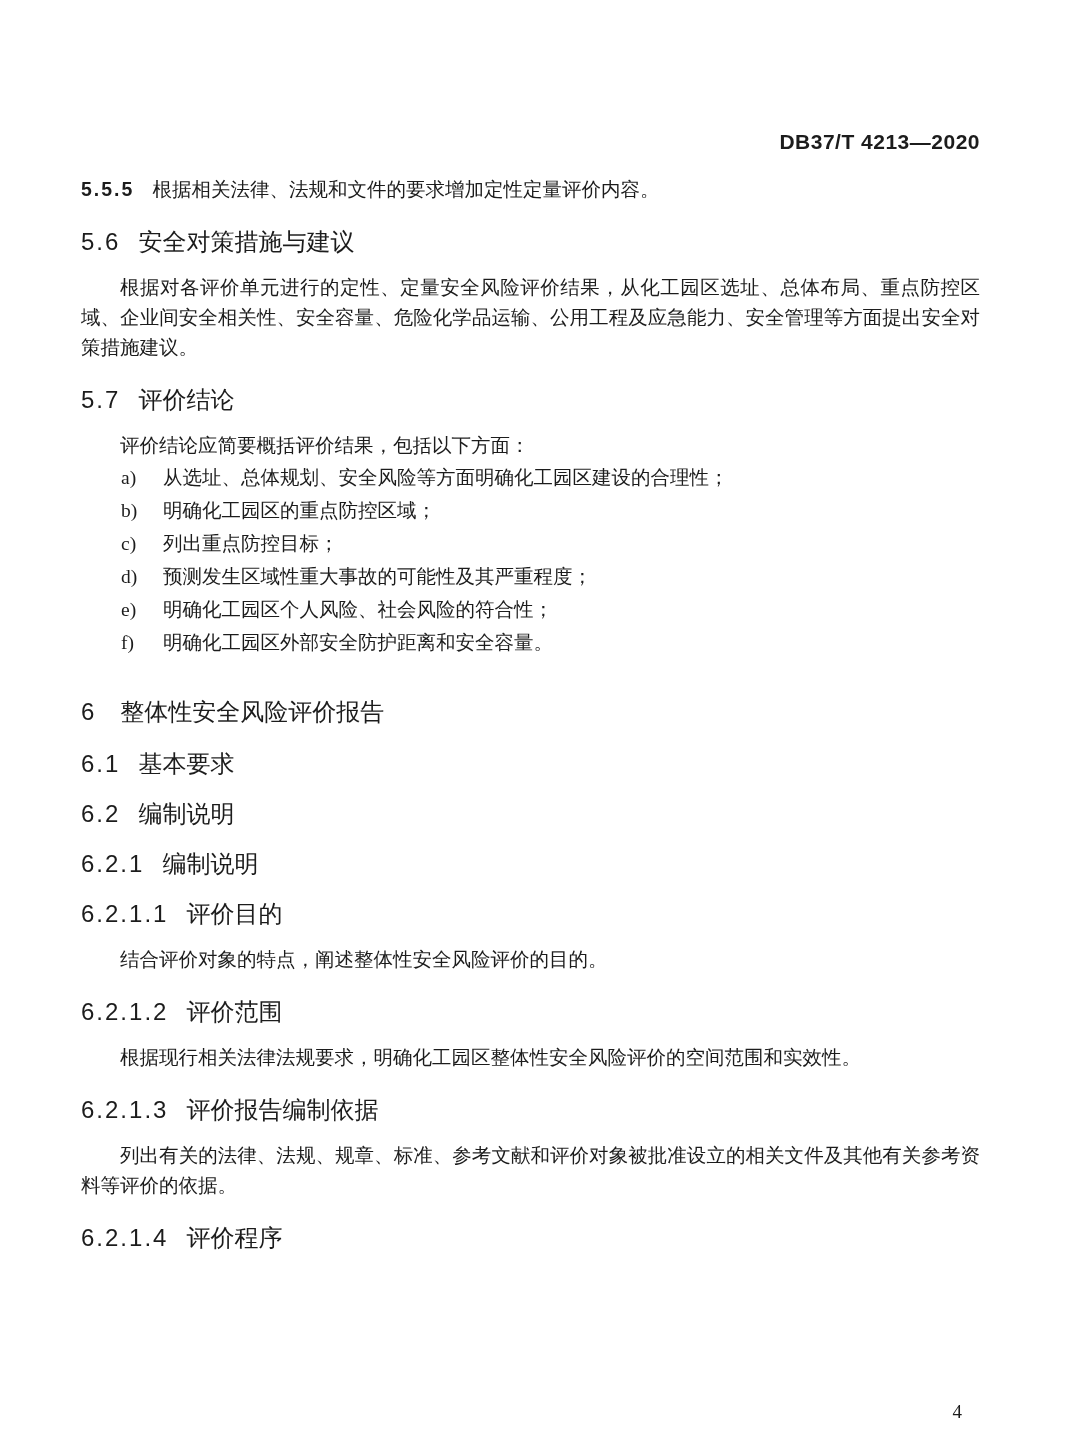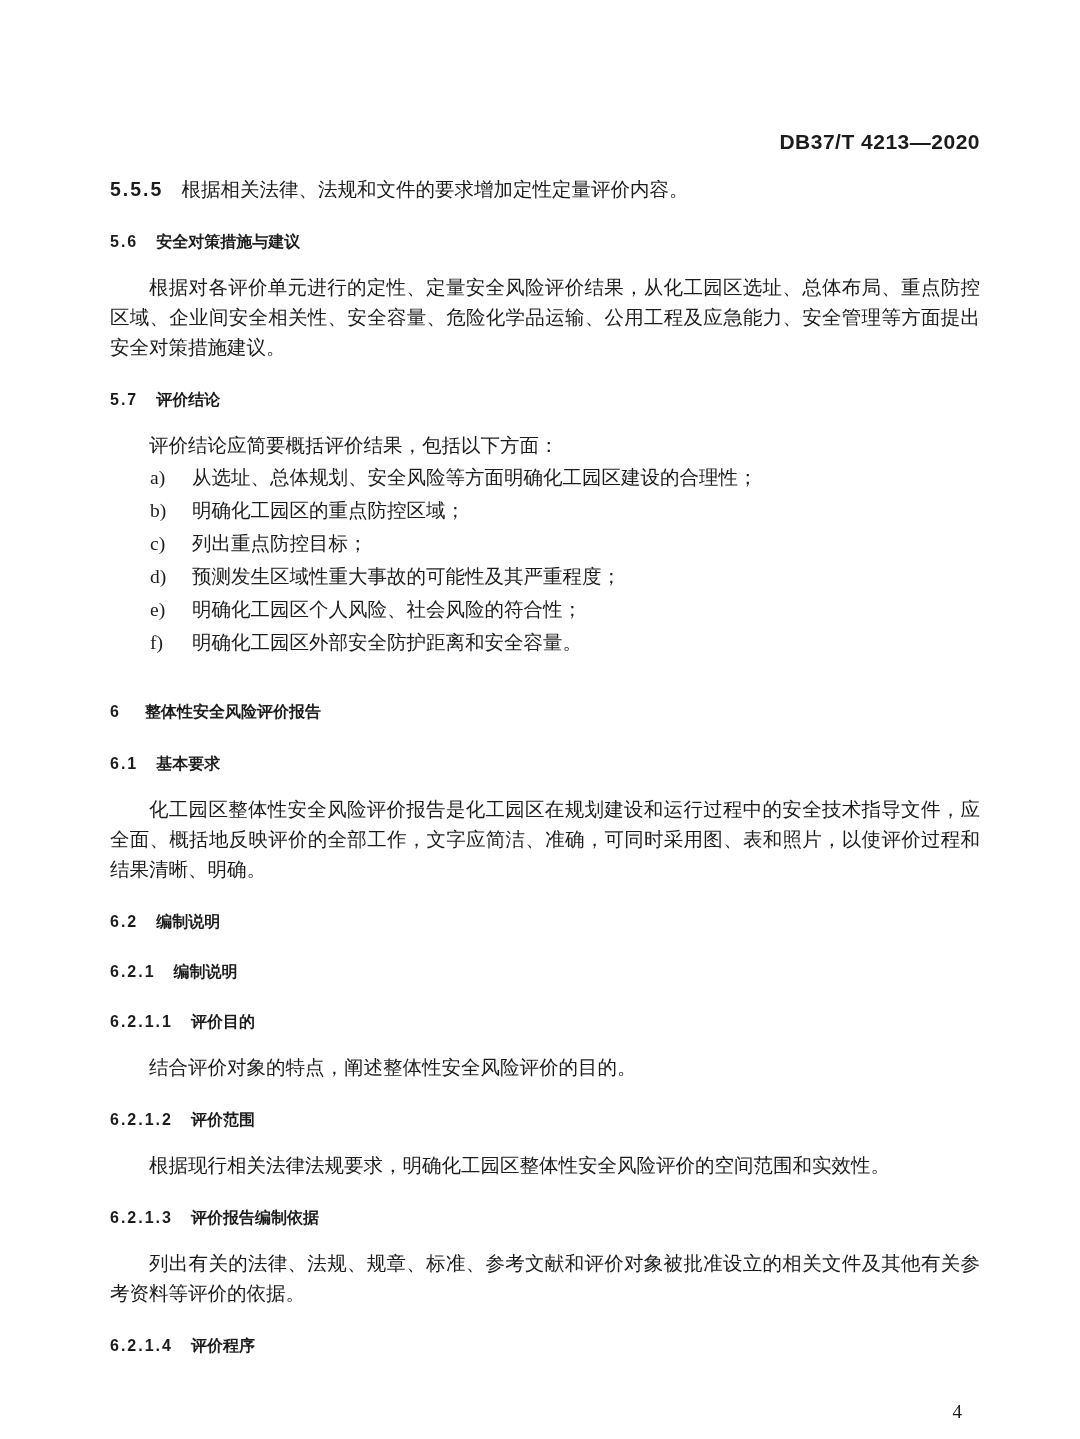--- a/index.html
+++ b/index.html
@@ -8,21 +8,21 @@
     width: 1080px;
     height: 1439px;
     position: relative;
     font-family: "Liberation Serif", serif;
     color: #1c1c1c;
     overflow: hidden;
   }
   .page {
     position: absolute;
     inset: 0;
-    padding: 130px 100px 0 110px;
+    padding: 130px 100px 0 81px;
   }
   .doc-header {
     text-align: right;
     font-family: "Liberation Sans", sans-serif;
     font-weight: 700;
     font-size: 21px;
     letter-spacing: 0.5px;
     margin-bottom: 20px;
   }
   
@@ -34,22 +34,22 @@
   .clause-line .num {
     font-family: "Liberation Sans", sans-serif;
     font-weight: 700;
     letter-spacing: 2px;
     margin-right: 18px;
     margin-top: 14px;
   }
   
   .heading {
     font-family: "Liberation Sans", sans-serif;
-    font-weight: 700;
-    font-size: 16px;
+    font-weight: 400;
+    font-size: 24px;
     line-height: 26px;
     margin: 24px 0 18px 0;
   }
   .heading .num {
     letter-spacing: 2px;
     margin-right: 18px;
   }
   .chapter-heading {
     margin-top: 40px;
     margin-bottom: 26px;
@@ -132,21 +132,20 @@
     </div>
   </div>
 
   <div class="heading chapter-heading">
     <span class="num">6</span><span>整体性安全风险评价报告</span>
   </div>
 
   <div class="heading">
     <span class="num">6.1</span><span>基本要求</span>
   </div>
-  <p class="para">化工园区整体性安全风险评价报告是化工园区在规划建设和运行过程中的安全技术指导文件，应全面、概括地反映评价的全部工作，文字应简洁、准确，可同时采用图、表和照片，以使评价过程和结果清晰、明确。</p>
 
   <div class="heading">
     <span class="num">6.2</span><span>编制说明</span>
   </div>
 
   <div class="heading">
     <span class="num">6.2.1</span><span>编制说明</span>
   </div>
 
   <div class="heading">

